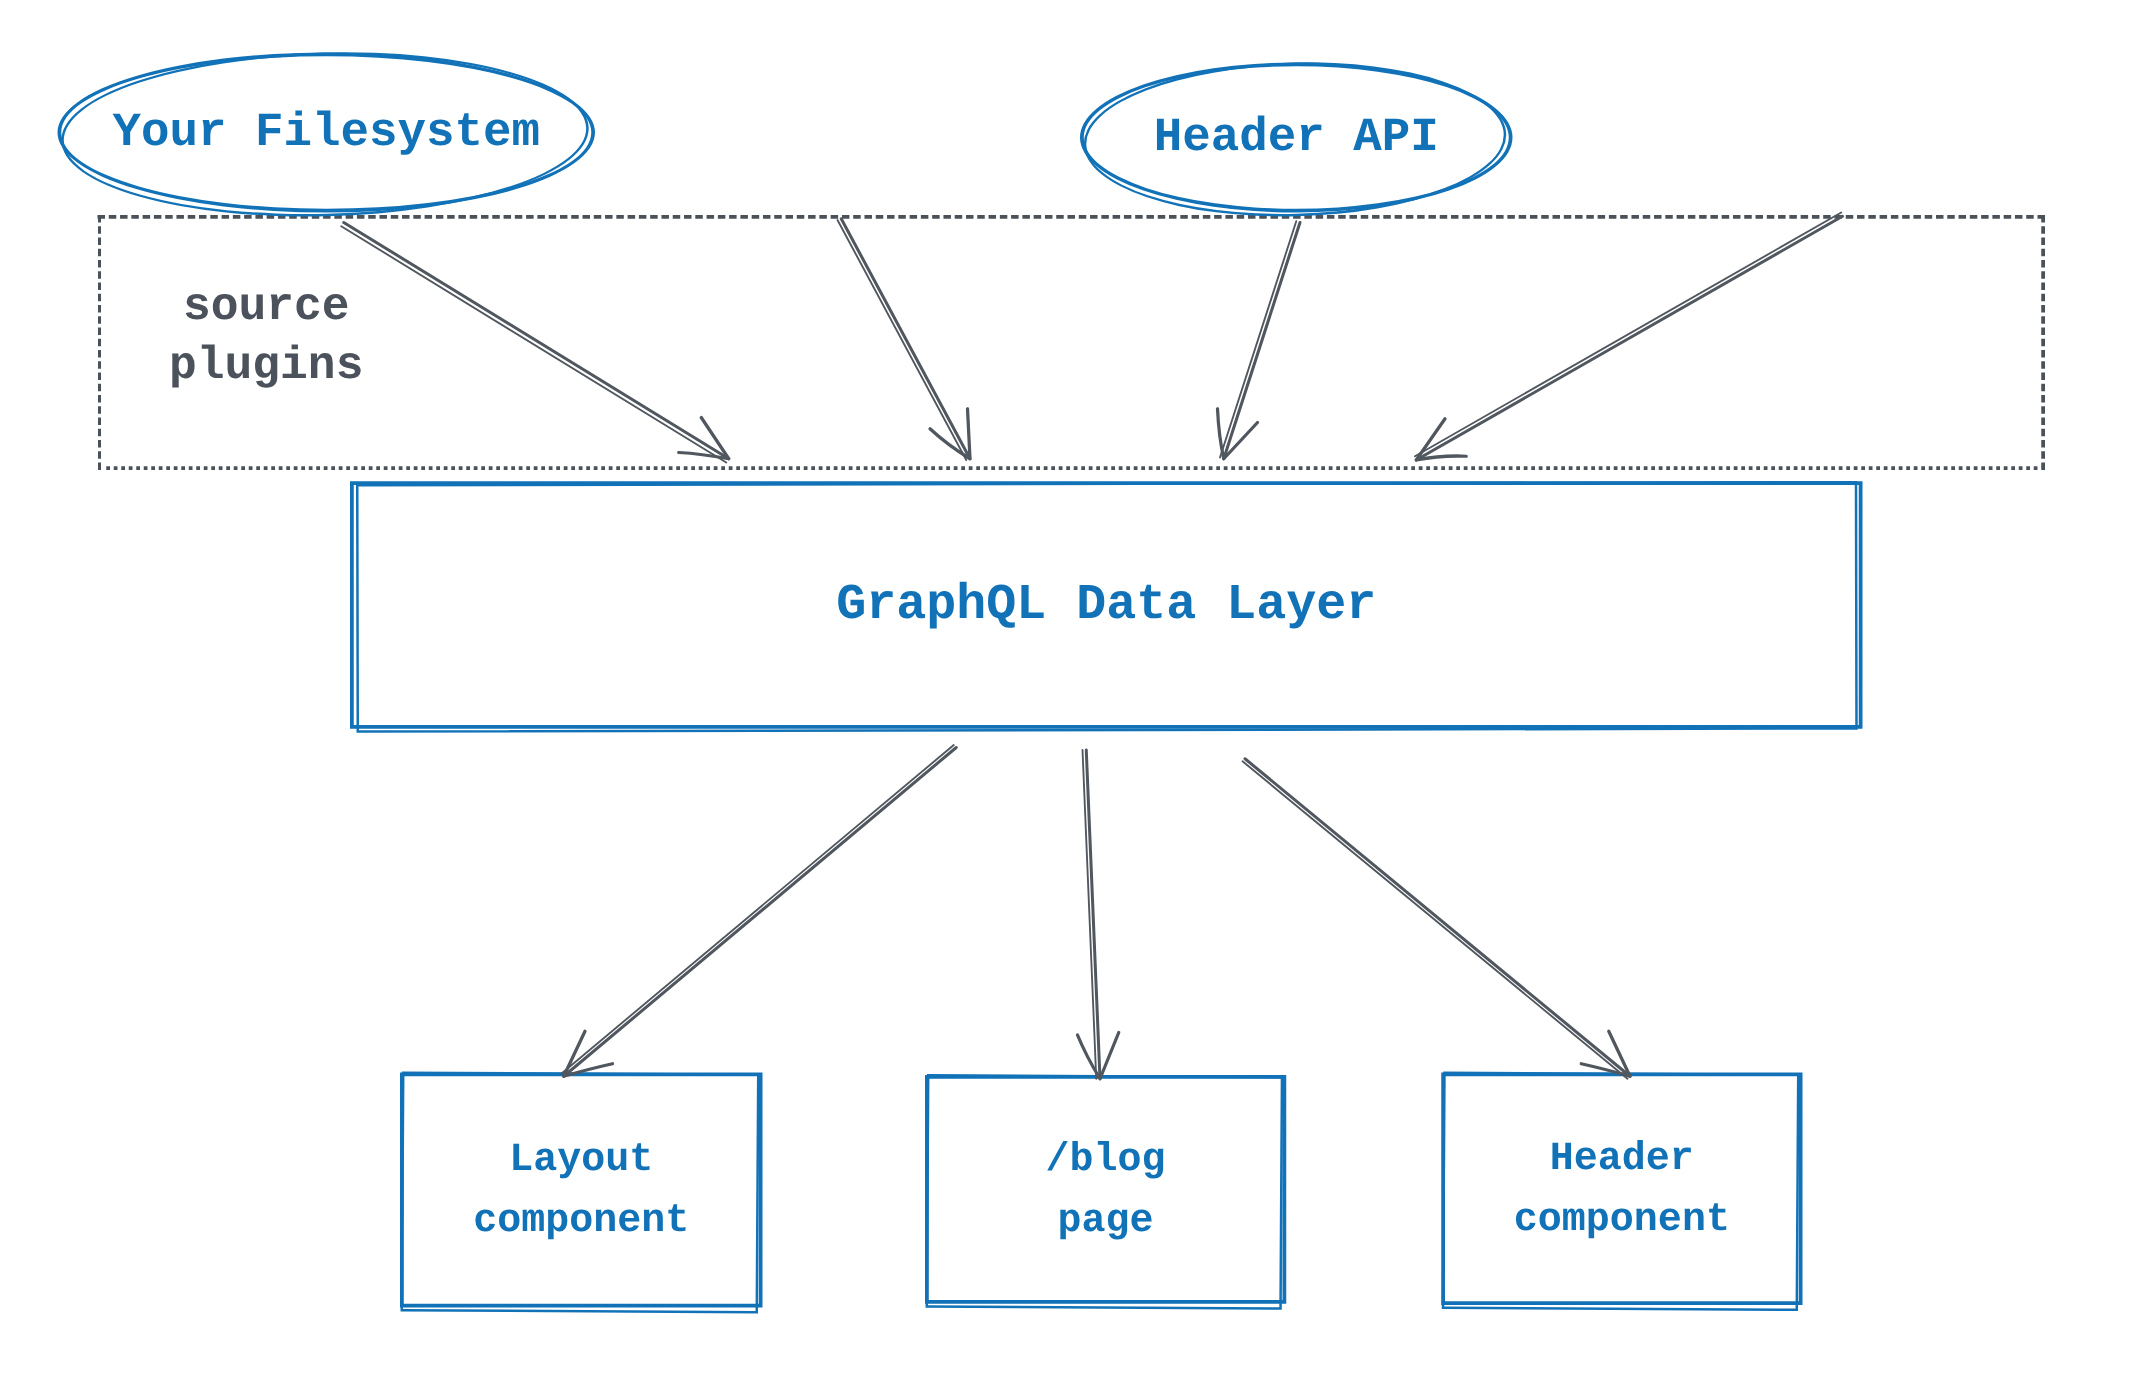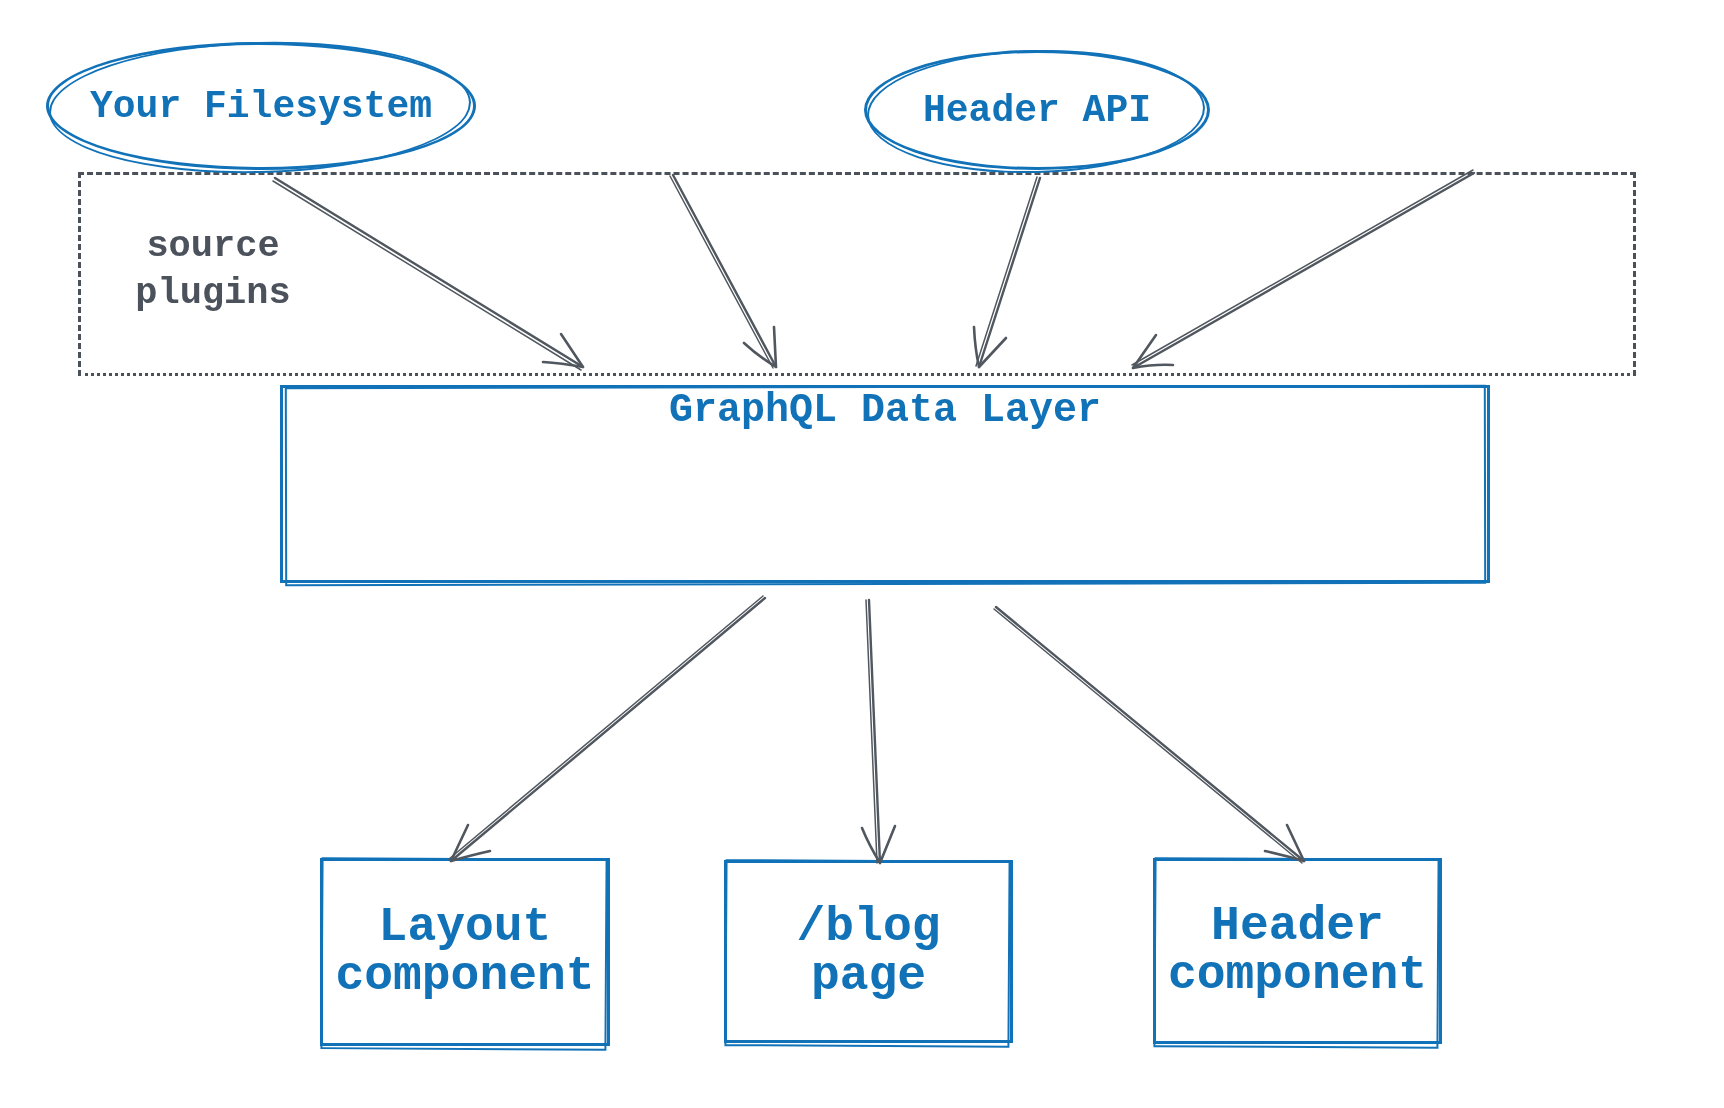--- a/index.html
+++ b/index.html
@@ -51,41 +51,41 @@
     font-size:37px;
     line-height:47px;
     white-space:pre-line;
     text-align:center;
   }
   
   .datalayer{
     position:absolute;
     border:3px solid var(--blue);
     background:#ffffff;
-    display:flex;align-items:flex-start;justify-content:center;
+    display:flex;align-items:center;justify-content:center;
     color:var(--blue);
     font-size:40px;
     z-index:2;
   }
   .datalayer::before{
     content:"";
     position:absolute;
     inset:-2px 1px -5px 2px;
     border:2px solid var(--blue);
     transform:rotate(-0.12deg);
     pointer-events:none;
   }
   
   .consumer{
     position:absolute;
     border:3px solid var(--blue);
     background:#ffffff;
     display:flex;align-items:center;justify-content:center;
     color:var(--blue);
-    font-size:48px;
+    font-size:32px;
     line-height:49px;
     white-space:pre-line;
     text-align:center;
     z-index:2;
   }
   .consumer::before{
     content:"";
     position:absolute;
     inset:-3px 0px -7px -2px;
     border:2px solid var(--blue);
@@ -120,21 +120,21 @@
 
   <div class="datalayer" style="left:280px;top:385px;width:1204px;height:192px;">
     <span>GraphQL Data Layer</span>
   </div>
 
 
   <div class="consumer" style="left:320px;top:858px;width:284px;height:182px;">
     <span>Layout
 component</span>
   </div>
-  <div class="consumer" style="left:724px;top:860px;width:283px;height:177px;">
+  <div class="consumer" style="left:740px;top:860px;width:283px;height:177px;">
     <span>/blog
 page</span>
   </div>
   <div class="consumer" style="left:1153px;top:858px;width:283px;height:180px;">
     <span>Header
 component</span>
   </div>
 
   <svg class="arrows" viewBox="0 0 1724 1108" xmlns="http://www.w3.org/2000/svg" fill="none" stroke="currentColor" stroke-linecap="round">
 

